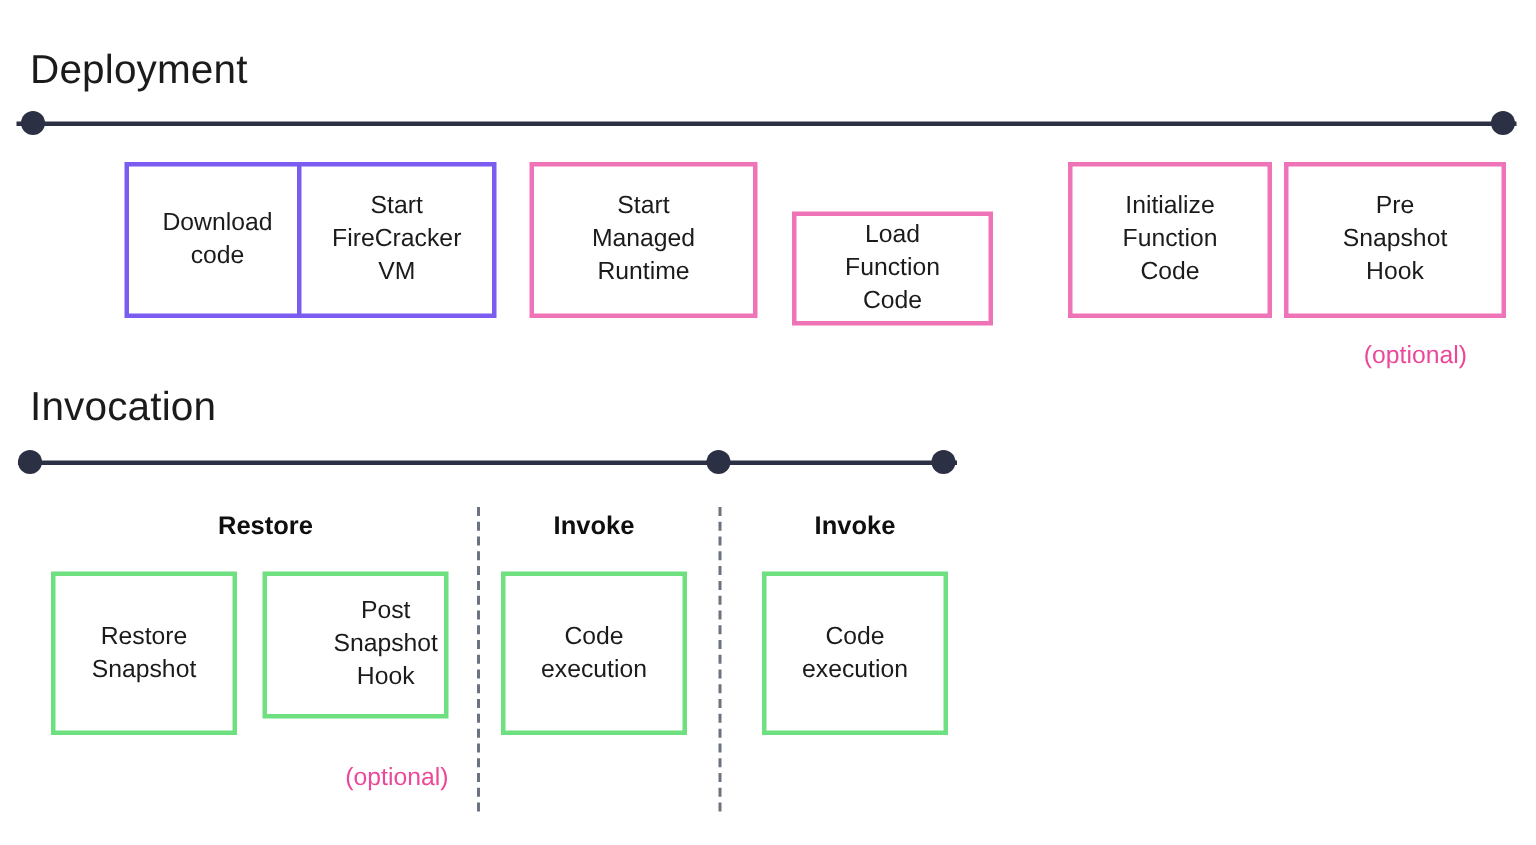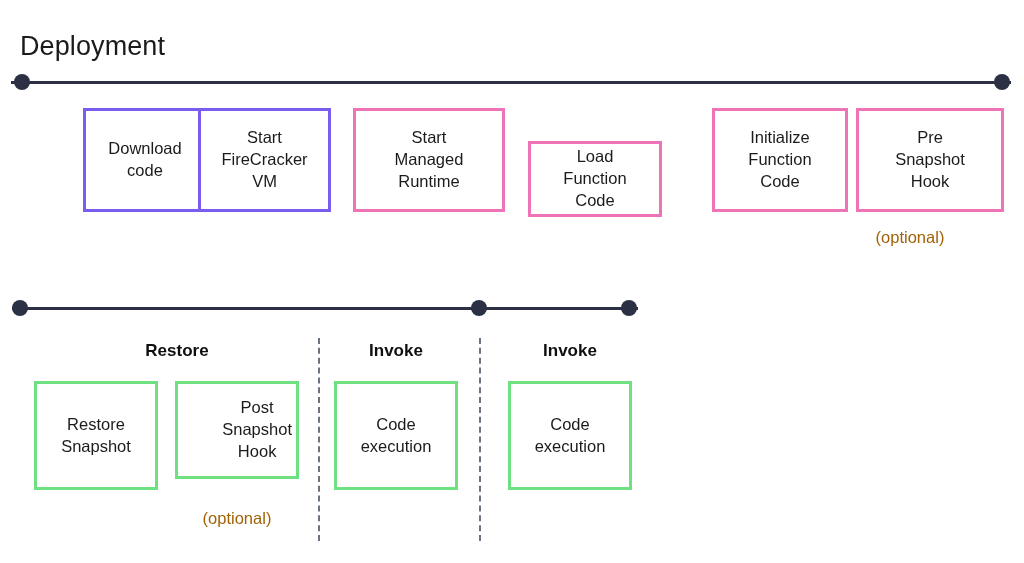--- a/index.html
+++ b/index.html
@@ -71,22 +71,22 @@
     white-space: pre-line;
   }
   .box-purple { border-color: #7b5cf0; }
   .box-pink   { border-color: #ee74b7; }
   .box-green  { border-color: #6fe080; }
 
   
   .optional-note {
     position: absolute;
     font-size: 16.5px;
-    color: #a16207;
-    text-align: center;
+    color: #ec4899;
+    text-align: right;
     white-space: nowrap;
     line-height: 1;
   }
 
   
   .phase-label {
     position: absolute;
     font-size: 17px;
     font-weight: bold;
     color: #0f0f0f;
@@ -145,20 +145,21 @@
   </div>
 
   <div class="stage-box box-pink" style="left:856px; top:108px; width:148px; height:104px;">
     <span class="label">Pre
 Snapshot
 Hook</span>
   </div>
 
   <div class="optional-note" style="left:842px; top:229px; width:136px;">(optional)</div>
 
+  <div class="section-title" style="left:20px; top:258px;">Invocation</div>
 
   <div class="timeline" style="left:12px; top:300px; width:626px;">
     <div class="rail"></div>
     <div class="tl-dot" style="left:0px;"></div>
     <div class="tl-dot" style="left:459px;"></div>
     <div class="tl-dot" style="left:609px;"></div>
   </div>
 
   <div class="divider" style="left:318px; top:338px; height:203px;"></div>
   <div class="divider" style="left:479px; top:338px; height:203px;"></div>

